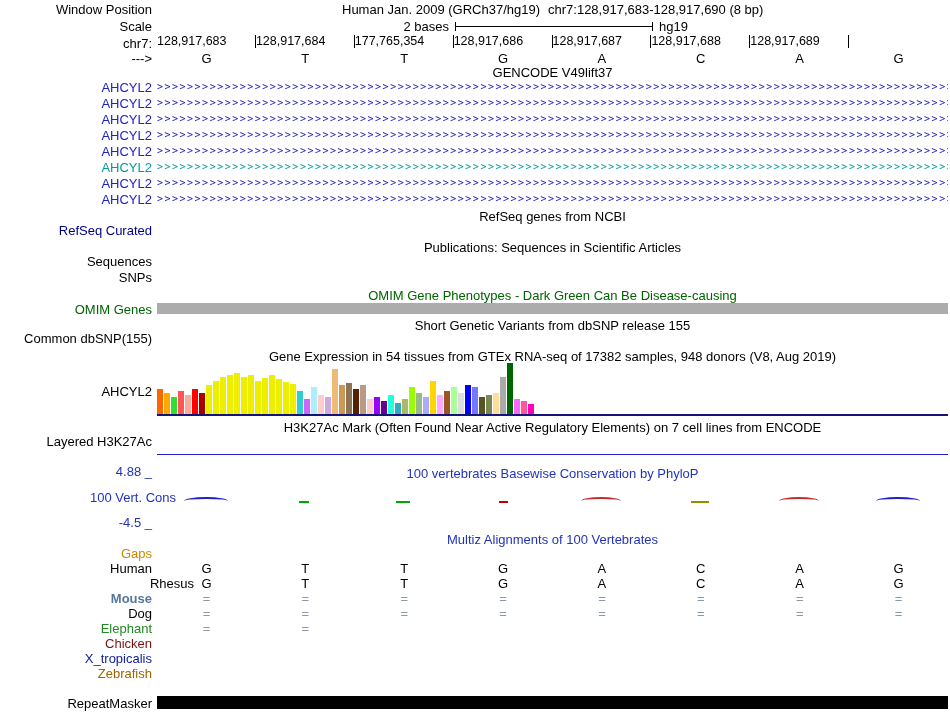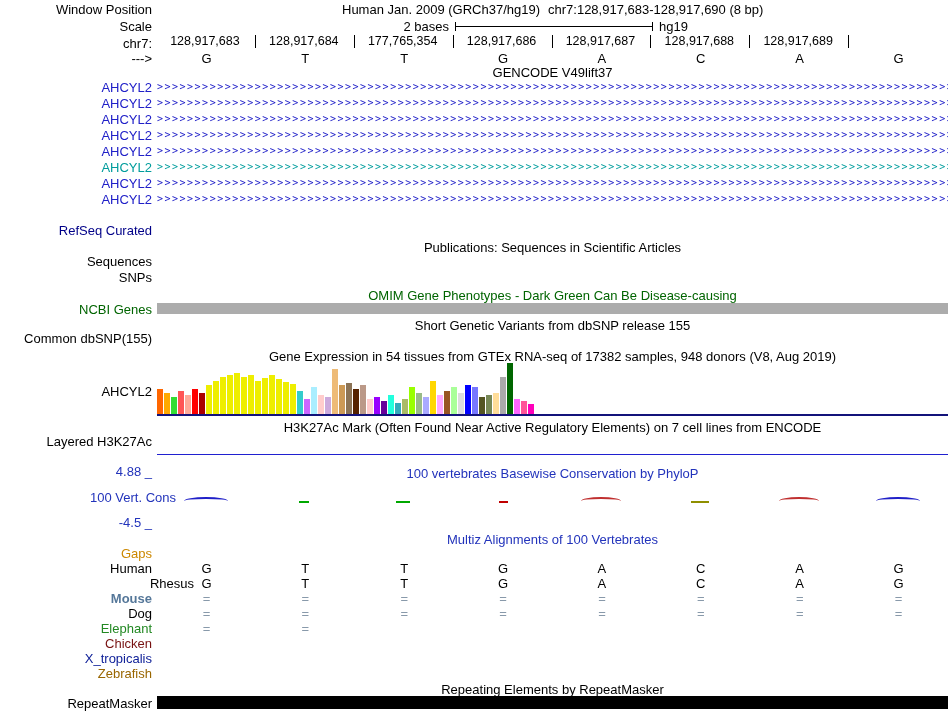--- a/index.html
+++ b/index.html
@@ -4,21 +4,21 @@
 <style>
   *{margin:0;padding:0;box-sizing:border-box}
   body{background:#fff;font-family:"Liberation Sans",sans-serif}
   .browser{position:relative;width:950px;height:727px;background:#fff;overflow:hidden;font-size:13px;color:#000}
   .abs{position:absolute;white-space:nowrap;height:15px;line-height:15px}
   .lbl{position:absolute;left:0;width:152px;text-align:right;height:15px;line-height:15px;white-space:nowrap}
   .ctitle{position:absolute;left:157px;width:791px;text-align:center;height:15px;line-height:15px;white-space:nowrap}
   .cells{position:absolute;left:157px;width:791px;display:flex;height:15px;line-height:15px}
   .cell{width:12.5%;text-align:center}
   .coords{position:absolute;left:157px;display:flex;height:13px;font-size:12.5px}
-  .coord{width:98.875px;border-right:1px solid #000;text-align:center;padding-right:2px;line-height:13px}
+  .coord{width:98.875px;border-right:1px solid #000;text-align:left;padding-right:2px;line-height:13px}
   .scalebar{position:absolute;border-top:1px solid #000;height:1px}
   .tick{position:absolute;width:1px;height:9px;background:#000}
   .arrows{position:absolute;left:157px;width:791px;height:15px;overflow:hidden;white-space:nowrap;
           font-size:10px;letter-spacing:1.5px;line-height:14px;font-family:"DejaVu Sans Mono",monospace}
   .hline{position:absolute;left:157px;width:791px}
   .gtex-bars{position:absolute;left:157px;height:52px;display:flex;align-items:flex-end;gap:1px}
   .gtex-bar{width:6px;flex:0 0 auto}
   .warc{position:absolute;top:497px;height:8px;border-top:2px solid;border-radius:50% 50% 0 0}
   .wdash{position:absolute;top:501px;height:2px}
 </style>
@@ -75,28 +75,29 @@
   <div class="arrows" style="top: 128px; color: rgb(32, 32, 200);">&gt;&gt;&gt;&gt;&gt;&gt;&gt;&gt;&gt;&gt;&gt;&gt;&gt;&gt;&gt;&gt;&gt;&gt;&gt;&gt;&gt;&gt;&gt;&gt;&gt;&gt;&gt;&gt;&gt;&gt;&gt;&gt;&gt;&gt;&gt;&gt;&gt;&gt;&gt;&gt;&gt;&gt;&gt;&gt;&gt;&gt;&gt;&gt;&gt;&gt;&gt;&gt;&gt;&gt;&gt;&gt;&gt;&gt;&gt;&gt;&gt;&gt;&gt;&gt;&gt;&gt;&gt;&gt;&gt;&gt;&gt;&gt;&gt;&gt;&gt;&gt;&gt;&gt;&gt;&gt;&gt;&gt;&gt;&gt;&gt;&gt;&gt;&gt;&gt;&gt;&gt;&gt;&gt;&gt;&gt;&gt;&gt;&gt;&gt;&gt;&gt;&gt;&gt;&gt;&gt;&gt;&gt;&gt;&gt;&gt;&gt;&gt;&gt;&gt;&gt;&gt;&gt;&gt;&gt;&gt;&gt;&gt;&gt;&gt;&gt;&gt;&gt;&gt;&gt;&gt;&gt;&gt;&gt;&gt;&gt;&gt;&gt;&gt;&gt;&gt;&gt;&gt;&gt;&gt;&gt;&gt;&gt;&gt;&gt;&gt;</div>
   <div class="lbl" style="top: 144px; color: rgb(32, 32, 200);">AHCYL2</div>
   <div class="arrows" style="top: 144px; color: rgb(32, 32, 200);">&gt;&gt;&gt;&gt;&gt;&gt;&gt;&gt;&gt;&gt;&gt;&gt;&gt;&gt;&gt;&gt;&gt;&gt;&gt;&gt;&gt;&gt;&gt;&gt;&gt;&gt;&gt;&gt;&gt;&gt;&gt;&gt;&gt;&gt;&gt;&gt;&gt;&gt;&gt;&gt;&gt;&gt;&gt;&gt;&gt;&gt;&gt;&gt;&gt;&gt;&gt;&gt;&gt;&gt;&gt;&gt;&gt;&gt;&gt;&gt;&gt;&gt;&gt;&gt;&gt;&gt;&gt;&gt;&gt;&gt;&gt;&gt;&gt;&gt;&gt;&gt;&gt;&gt;&gt;&gt;&gt;&gt;&gt;&gt;&gt;&gt;&gt;&gt;&gt;&gt;&gt;&gt;&gt;&gt;&gt;&gt;&gt;&gt;&gt;&gt;&gt;&gt;&gt;&gt;&gt;&gt;&gt;&gt;&gt;&gt;&gt;&gt;&gt;&gt;&gt;&gt;&gt;&gt;&gt;&gt;&gt;&gt;&gt;&gt;&gt;&gt;&gt;&gt;&gt;&gt;&gt;&gt;&gt;&gt;&gt;&gt;&gt;&gt;&gt;&gt;&gt;&gt;&gt;&gt;&gt;&gt;&gt;&gt;&gt;&gt;</div>
   <div class="lbl" style="top: 160px; color: rgb(0, 156, 156);">AHCYL2</div>
   <div class="arrows" style="top: 160px; color: rgb(0, 156, 156);">&gt;&gt;&gt;&gt;&gt;&gt;&gt;&gt;&gt;&gt;&gt;&gt;&gt;&gt;&gt;&gt;&gt;&gt;&gt;&gt;&gt;&gt;&gt;&gt;&gt;&gt;&gt;&gt;&gt;&gt;&gt;&gt;&gt;&gt;&gt;&gt;&gt;&gt;&gt;&gt;&gt;&gt;&gt;&gt;&gt;&gt;&gt;&gt;&gt;&gt;&gt;&gt;&gt;&gt;&gt;&gt;&gt;&gt;&gt;&gt;&gt;&gt;&gt;&gt;&gt;&gt;&gt;&gt;&gt;&gt;&gt;&gt;&gt;&gt;&gt;&gt;&gt;&gt;&gt;&gt;&gt;&gt;&gt;&gt;&gt;&gt;&gt;&gt;&gt;&gt;&gt;&gt;&gt;&gt;&gt;&gt;&gt;&gt;&gt;&gt;&gt;&gt;&gt;&gt;&gt;&gt;&gt;&gt;&gt;&gt;&gt;&gt;&gt;&gt;&gt;&gt;&gt;&gt;&gt;&gt;&gt;&gt;&gt;&gt;&gt;&gt;&gt;&gt;&gt;&gt;&gt;&gt;&gt;&gt;&gt;&gt;&gt;&gt;&gt;&gt;&gt;&gt;&gt;&gt;&gt;&gt;&gt;&gt;&gt;&gt;</div>
   <div class="lbl" style="top: 176px; color: rgb(32, 32, 200);">AHCYL2</div>
   <div class="arrows" style="top: 176px; color: rgb(32, 32, 200);">&gt;&gt;&gt;&gt;&gt;&gt;&gt;&gt;&gt;&gt;&gt;&gt;&gt;&gt;&gt;&gt;&gt;&gt;&gt;&gt;&gt;&gt;&gt;&gt;&gt;&gt;&gt;&gt;&gt;&gt;&gt;&gt;&gt;&gt;&gt;&gt;&gt;&gt;&gt;&gt;&gt;&gt;&gt;&gt;&gt;&gt;&gt;&gt;&gt;&gt;&gt;&gt;&gt;&gt;&gt;&gt;&gt;&gt;&gt;&gt;&gt;&gt;&gt;&gt;&gt;&gt;&gt;&gt;&gt;&gt;&gt;&gt;&gt;&gt;&gt;&gt;&gt;&gt;&gt;&gt;&gt;&gt;&gt;&gt;&gt;&gt;&gt;&gt;&gt;&gt;&gt;&gt;&gt;&gt;&gt;&gt;&gt;&gt;&gt;&gt;&gt;&gt;&gt;&gt;&gt;&gt;&gt;&gt;&gt;&gt;&gt;&gt;&gt;&gt;&gt;&gt;&gt;&gt;&gt;&gt;&gt;&gt;&gt;&gt;&gt;&gt;&gt;&gt;&gt;&gt;&gt;&gt;&gt;&gt;&gt;&gt;&gt;&gt;&gt;&gt;&gt;&gt;&gt;&gt;&gt;&gt;&gt;&gt;&gt;&gt;</div>
   <div class="lbl" style="top: 192px; color: rgb(32, 32, 200);">AHCYL2</div>
   <div class="arrows" style="top: 192px; color: rgb(32, 32, 200);">&gt;&gt;&gt;&gt;&gt;&gt;&gt;&gt;&gt;&gt;&gt;&gt;&gt;&gt;&gt;&gt;&gt;&gt;&gt;&gt;&gt;&gt;&gt;&gt;&gt;&gt;&gt;&gt;&gt;&gt;&gt;&gt;&gt;&gt;&gt;&gt;&gt;&gt;&gt;&gt;&gt;&gt;&gt;&gt;&gt;&gt;&gt;&gt;&gt;&gt;&gt;&gt;&gt;&gt;&gt;&gt;&gt;&gt;&gt;&gt;&gt;&gt;&gt;&gt;&gt;&gt;&gt;&gt;&gt;&gt;&gt;&gt;&gt;&gt;&gt;&gt;&gt;&gt;&gt;&gt;&gt;&gt;&gt;&gt;&gt;&gt;&gt;&gt;&gt;&gt;&gt;&gt;&gt;&gt;&gt;&gt;&gt;&gt;&gt;&gt;&gt;&gt;&gt;&gt;&gt;&gt;&gt;&gt;&gt;&gt;&gt;&gt;&gt;&gt;&gt;&gt;&gt;&gt;&gt;&gt;&gt;&gt;&gt;&gt;&gt;&gt;&gt;&gt;&gt;&gt;&gt;&gt;&gt;&gt;&gt;&gt;&gt;&gt;&gt;&gt;&gt;&gt;&gt;&gt;&gt;&gt;&gt;&gt;&gt;&gt;</div>
 
+  <div class="ctitle" style="top:209px">RefSeq genes from NCBI</div>
   <div class="lbl" style="top: 223px; color: rgb(0, 0, 136);">RefSeq Curated</div>
 
   <div class="ctitle" style="top:240px">Publications: Sequences in Scientific Articles</div>
   <div class="lbl" style="top:254px">Sequences</div>
   <div class="lbl" style="top:270px">SNPs</div>
 
   <div class="ctitle" style="top: 288px; color: rgb(0, 100, 0);">OMIM Gene Phenotypes - Dark Green Can Be Disease-causing</div>
-  <div class="lbl" style="top: 302px; color: rgb(0, 100, 0);">NCBI Genes</div>
+  <div class="lbl" style="top: 302px; color: rgb(0, 100, 0);">OMIM Genes</div>
   <div class="hline" style="top: 303px; height: 11px; background-color: rgb(172, 172, 172);"></div>
 
   <div class="ctitle" style="top:318px">Short Genetic Variants from dbSNP release 155</div>
   <div class="lbl" style="top:331px">Common dbSNP(155)</div>
 
   <div class="ctitle" style="top:349px">Gene Expression in 54 tissues from GTEx RNA-seq of 17382 samples, 948 donors (V8, Aug 2019)</div>
   <div class="lbl" style="top:384px">AHCYL2</div>
   <div class="gtex-bars" style="top:363px">
 
   <div class="gtex-bar" style="background-color: rgb(255, 102, 0); height: 26px;"></div>
@@ -245,17 +246,16 @@
       <div class="cell"></div>
       <div class="cell"></div>
       <div class="cell"></div>
       <div class="cell"></div>
     </div>
 
   <div class="lbl" style="top: 636px; color: rgb(119, 17, 17);">Chicken</div>
   <div class="lbl" style="top: 651px; color: rgb(17, 34, 153);">X_tropicalis</div>
   <div class="lbl" style="top: 666px; color: rgb(153, 102, 0);">Zebrafish</div>
 
-  <div class="ctitle" style="top:682px">Repeating Elements by RepeatMasker</div>
   <div class="lbl" style="top:696px">RepeatMasker</div>
   <div class="hline" style="top: 696px; height: 13px; background-color: rgb(0, 0, 0);"></div>
 
 </div>
 
 </body></html>

